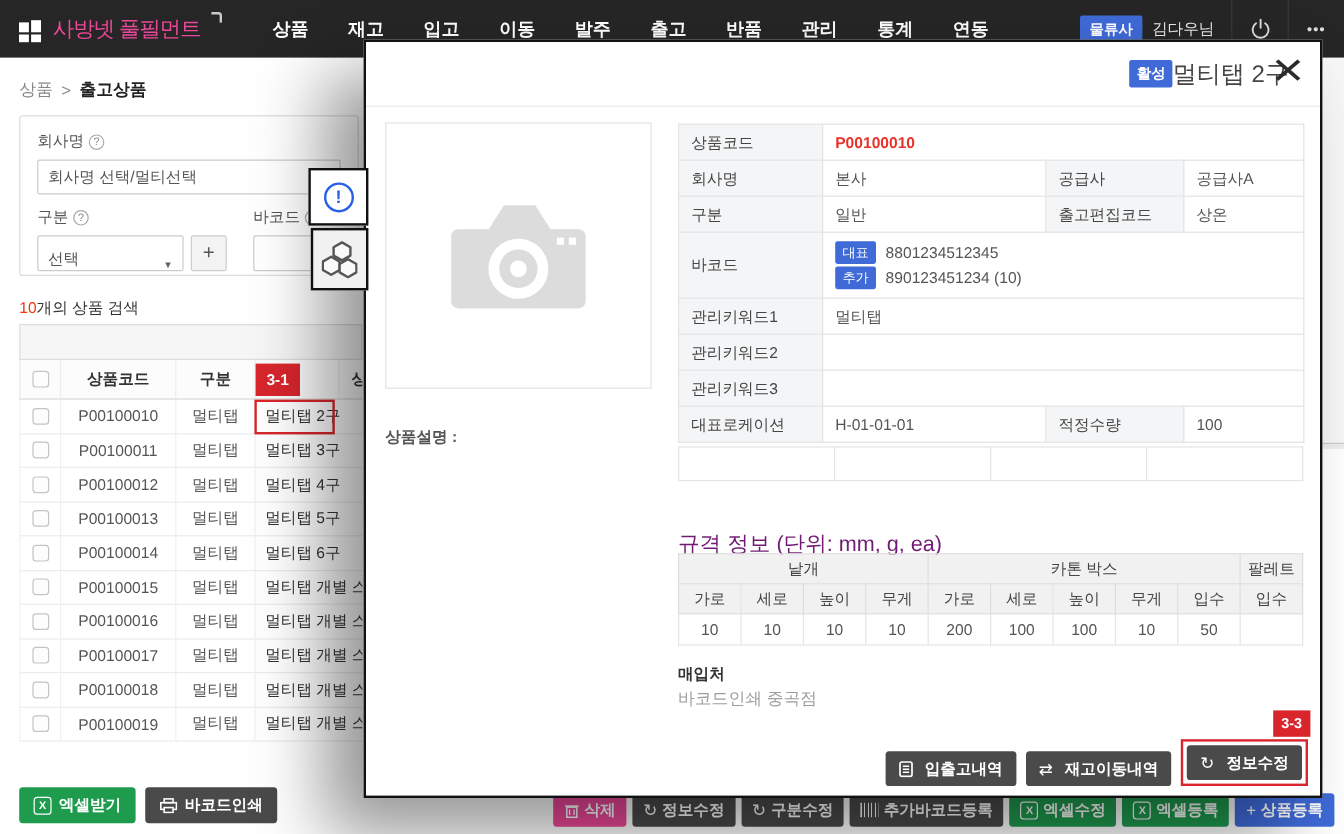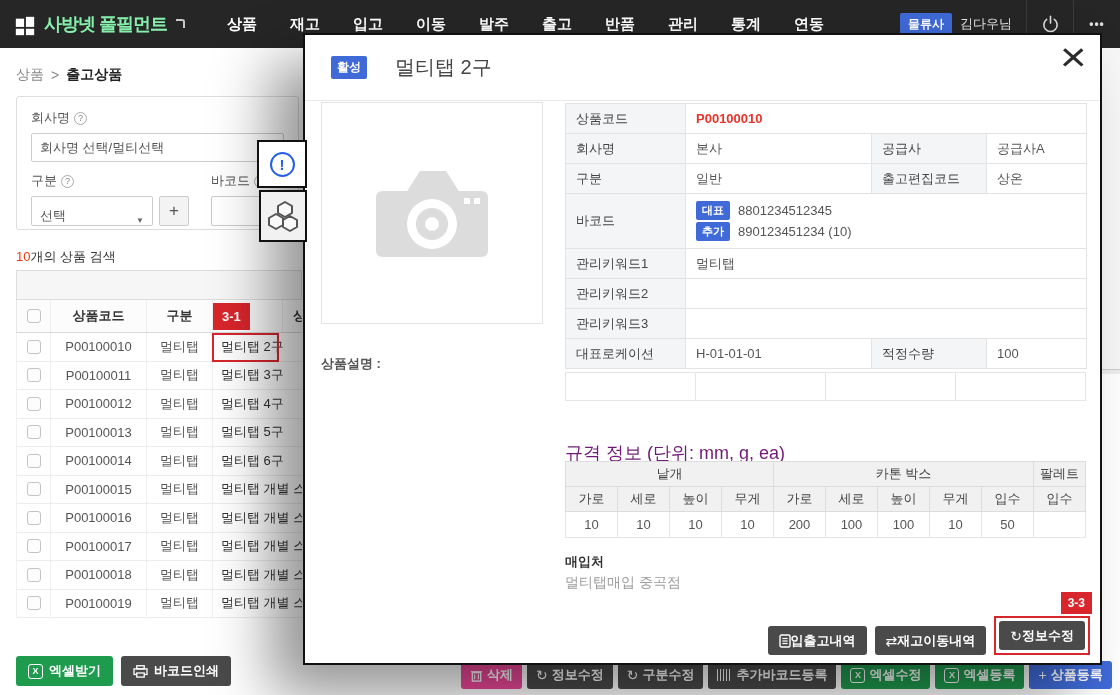--- a/index.html
+++ b/index.html
@@ -2,21 +2,21 @@
 <html><head>
 <meta charset="utf-8">
 <style>
   *{margin:0;padding:0;box-sizing:border-box;}
   html,body{background:#e9e9e9;}
   body{font-family:"Liberation Sans","DejaVu Sans",sans-serif;}
   .stage{position:relative;width:1120px;height:695px;background:#fff;overflow:hidden;margin:0 auto;}
 
   
   .navbar{position:absolute;left:0;top:0;width:1120px;height:48px;background:#262626;display:flex;align-items:center;z-index:4;}
-  .logo{display:flex;align-items:center;gap:8px;margin-left:14px;color:#86efac;font-size:18px;font-weight:700;letter-spacing:-1px;cursor:pointer;}
+  .logo{display:flex;align-items:flex-start;gap:8px;margin-left:14px;color:#ec4899;font-size:18px;font-weight:400;letter-spacing:-1px;cursor:pointer;}
   .logo svg{margin-top:3px;}
   .logo-mark{width:9px;height:9px;border-top:2px solid #c9c9c9;border-right:2px solid #c9c9c9;border-top-right-radius:3px;margin:-2px 0 0 1px;}
   .nav-menu{display:flex;gap:33px;margin-left:42px;}
   .nav-item{color:#fff;font-size:15px;font-weight:700;cursor:pointer;white-space:nowrap;}
   .nav-right{position:absolute;right:0;top:0;height:48px;display:flex;align-items:center;}
   .role-badge{background:#3f6ad8;color:#fff;font-size:12px;font-weight:700;padding:3px 8px;border-radius:2px;margin-right:8px;}
   .username{color:#e8e8e8;font-size:13px;margin-right:14px;white-space:nowrap;}
   .nav-sep{width:1px;height:48px;background:#3a3a3a;}
   .nav-iconbox{width:46px;height:48px;display:flex;align-items:center;justify-content:center;cursor:pointer;}
   .more-glyph{color:#ddd;font-size:12px;letter-spacing:1px;font-weight:700;}
@@ -68,48 +68,48 @@
   .bar-ico{width:15px;height:12px;background:repeating-linear-gradient(90deg,#fff 0 1px,transparent 1px 3px);}
   .glyph-ico{font-size:14px;font-weight:400;line-height:1;}
 
   
   .right-sliver{position:absolute;left:1102px;top:48px;width:18px;height:647px;background:#f7f7f7;z-index:1;}
   .sliver-cell{position:absolute;left:0;top:281px;width:18px;height:44px;background:#ededed;border-top:1px solid #ccc;border-bottom:1px solid #ccc;font-size:11px;color:#555;line-height:20px;overflow:hidden;padding:2px 0 0 3px;margin-top:40px;}
   .sliver-below{position:absolute;left:0;top:326px;width:18px;height:321px;background:#fff;}
 
   
   .modal{position:absolute;left:303px;top:33px;width:799px;height:632px;background:#fff;border:2px solid #111;z-index:5;box-shadow:-32px 30px 55px rgba(0,0,0,0.42);}
-  .modal-header{height:66px;border-bottom:1px solid #e9e9e9;display:flex;align-items:center;padding:0 26px;gap:28px;}
+  .modal-header{height:54px;border-bottom:1px solid #e9e9e9;display:flex;align-items:center;padding:0 26px;gap:0;justify-content:flex-end;}
   .status-badge{background:#3f6ad8;color:#fff;font-size:12px;font-weight:700;padding:3px 6px;border-radius:2px;}
   .modal-title{font-size:20px;color:#444;}
   .modal-close{position:absolute;top:2px;right:14px;font-size:42px;font-weight:200;color:#2b2b2b;line-height:1;cursor:pointer;transform:scale(1.1,0.95);}
   .photo-box{position:absolute;left:16px;top:67px;width:222px;height:222px;border:1px solid #e3e3e3;display:flex;align-items:center;justify-content:center;}
   .desc-label{position:absolute;left:16px;top:320px;font-size:13px;font-weight:700;color:#555;}
 
   .details-table{position:absolute;left:260px;top:68px;width:521px;border-collapse:collapse;table-layout:fixed;font-size:13px;}
   .details-table td{border:1px solid #e3e3e3;padding:5px 10px;color:#555;height:30px;}
   .details-table td.lbl{background:#f4f5f6;color:#444;}
   .code-red{color:#e8332a;font-weight:700;}
   .bc-line{display:flex;align-items:center;gap:8px;margin:2px 0;}
-  .bc-badge{background:#3f6ad8;color:#fff;font-size:11px;font-weight:700;padding:2px 6px;border-radius:2px;flex:none;}
+  .bc-badge{background:#3f6ad8;color:#fff;font-size:11px;font-weight:400;padding:2px 6px;border-radius:2px;flex:none;}
 
   .expiry-table{position:absolute;left:260px;top:337px;width:521px;border-collapse:collapse;table-layout:fixed;font-size:13px;}
   .expiry-table th{background:#efefef;border:1px solid #dcdcdc;font-weight:400;color:#444;padding:5px 2px;white-space:nowrap;overflow:hidden;}
   .expiry-table td{border:1px solid #e5e5e5;height:28px;}
 
   .spec-title{position:absolute;left:260px;top:406px;font-size:18px;font-weight:400;color:#701a75;}
   .spec-table{position:absolute;left:260px;top:426px;width:521px;border-collapse:collapse;table-layout:fixed;font-size:13px;}
   .spec-table th{background:#f1f1f1;border:1px solid #dcdcdc;font-weight:400;color:#444;padding:3px 2px;white-space:nowrap;overflow:hidden;}
   .spec-table td{border:1px solid #e5e5e5;height:26px;text-align:center;color:#555;}
 
   .purchase-label{position:absolute;left:260px;top:518px;font-size:13px;font-weight:700;color:#333;}
   .purchase-value{position:absolute;left:260px;top:539px;font-size:14px;color:#9d9d9d;}
 
   .modal-footer{position:absolute;right:10px;bottom:8px;display:flex;gap:8px;align-items:flex-end;}
-  .mf-btn{height:29px;background:#4a4a4a;color:#fff;font-size:13px;font-weight:700;border:none;border-radius:3px;display:inline-flex;align-items:center;gap:0;padding:0 11px;cursor:pointer;font-family:inherit;white-space:nowrap;}
+  .mf-btn{height:29px;background:#4a4a4a;color:#fff;font-size:13px;font-weight:700;border:none;border-radius:3px;display:inline-flex;align-items:center;gap:10px;padding:0 11px;cursor:pointer;font-family:inherit;white-space:nowrap;}
   .red-wrap{border:2px solid #d8262c;padding:3px;}
   .badge-33{position:absolute;right:8px;bottom:49px;background:#d8262c;color:#fff;font-size:12px;font-weight:700;padding:4px 7px;}
 
   
   .float-alert{position:absolute;left:257px;top:140px;width:50px;height:48px;background:#fff;border:2px solid #111;z-index:6;display:flex;align-items:center;justify-content:center;cursor:pointer;}
   .alert-circle{width:25px;height:25px;border:2.5px solid #2760e6;border-radius:50%;color:#2760e6;font-weight:800;font-size:15px;display:flex;align-items:center;justify-content:center;}
   .float-cubes{position:absolute;left:259px;top:190px;width:48px;height:52px;background:#f1f1f1;border:2px solid #111;z-index:6;display:flex;align-items:center;justify-content:center;cursor:pointer;}
 </style>
 </head>
 <body>
@@ -484,21 +484,21 @@
             <td>100</td>
             <td>100</td>
             <td>10</td>
             <td>50</td>
             <td></td>
           </tr>
     </tbody>
       </table>
 
     <div class="purchase-label">매입처</div>
-    <div class="purchase-value">멀티탭매입 중곡점</div>
+    <div class="purchase-value">바코드인쇄 중곡점</div>
 
     <div class="modal-footer">
       <button class="mf-btn">
         <svg width="12" height="14" viewBox="0 0 12 14">
           <rect x="1" y="1" width="10" height="12" rx="1.5" fill="none" stroke="#fff" stroke-width="1.4"></rect>
           <line x1="3.4" y1="4.5" x2="8.6" y2="4.5" stroke="#fff" stroke-width="1.2"></line>
           <line x1="3.4" y1="7" x2="8.6" y2="7" stroke="#fff" stroke-width="1.2"></line>
           <line x1="3.4" y1="9.5" x2="8.6" y2="9.5" stroke="#fff" stroke-width="1.2"></line>
         </svg>
         <span>입출고내역</span>

